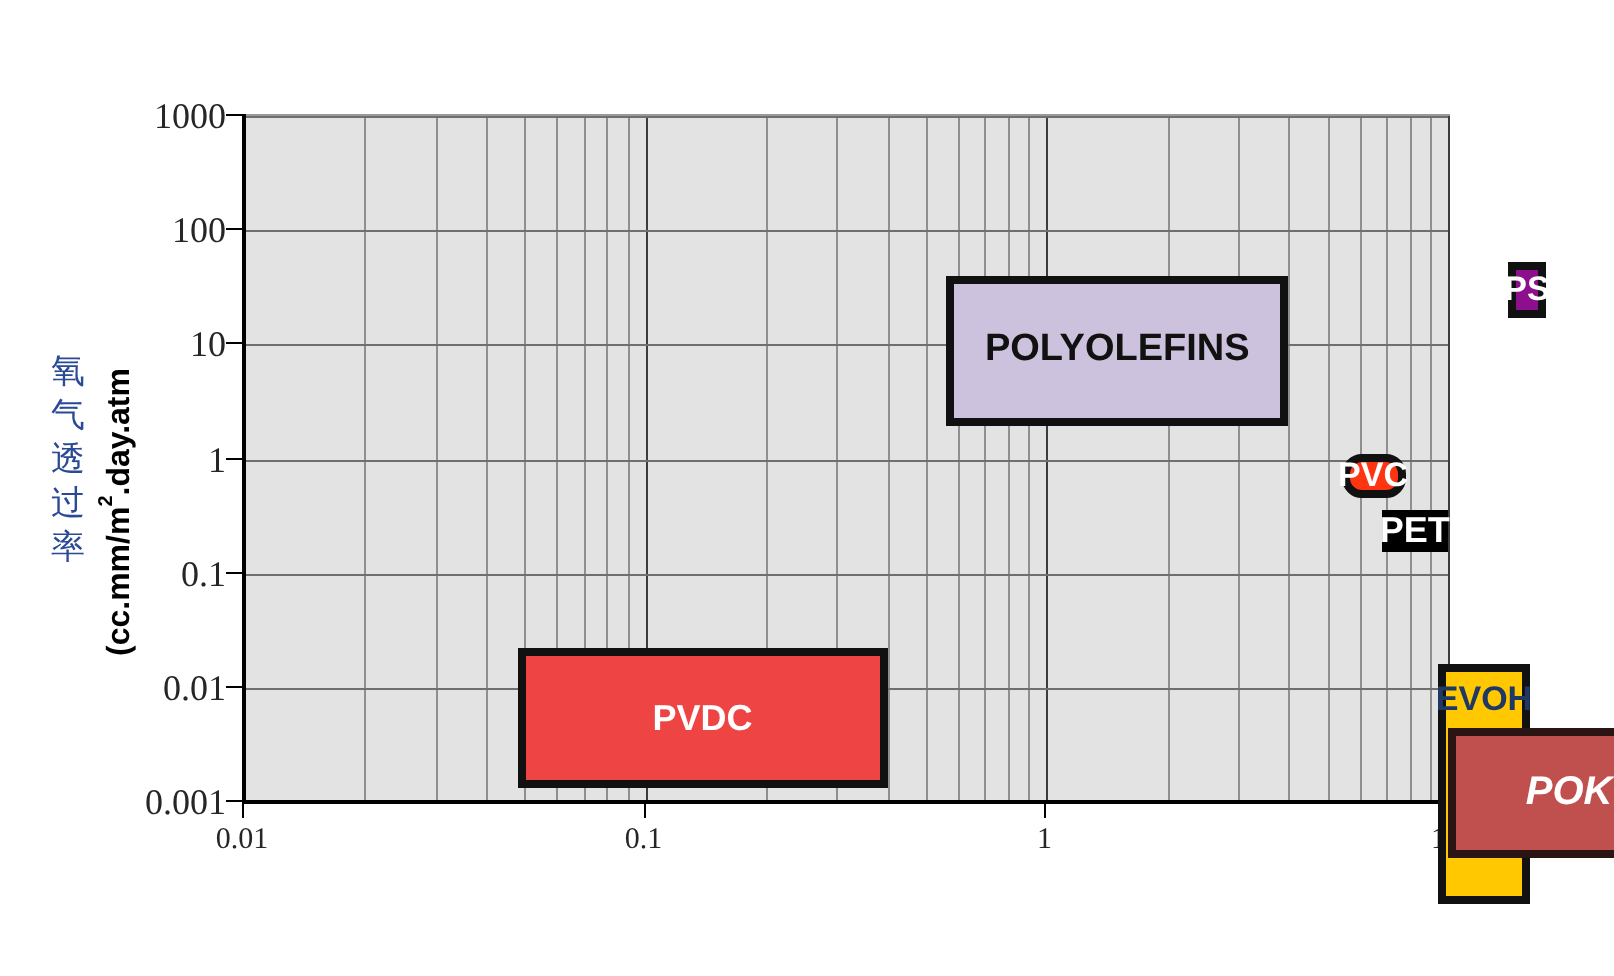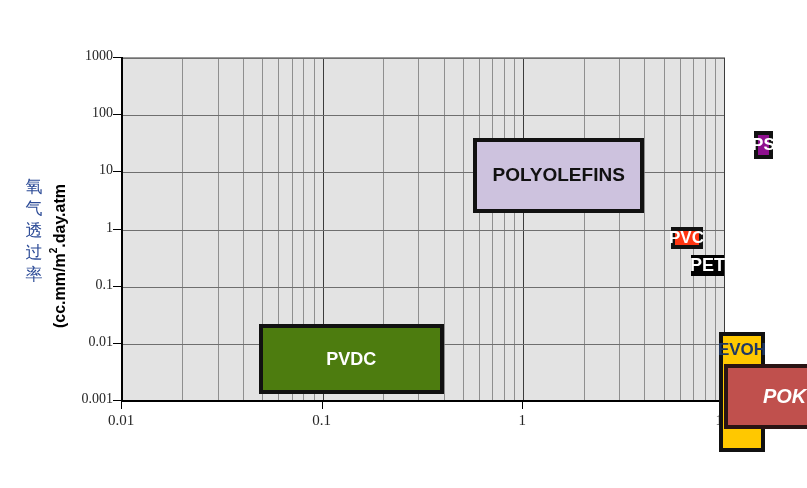--- a/index.html
+++ b/index.html
@@ -98,21 +98,21 @@
     height: 8px;
     background: #000000;
   }
 
   .ylabel-tick {
     position: absolute;
     right: 0;
     width: 60px;
     text-align: right;
     font-family: "Liberation Serif", serif;
-    font-size: 14px;
+    font-size: 18px;
     color: #262626;
     white-space: nowrap;
   }
   .xlabel-tick {
     position: absolute;
     top: 412px;
     width: 60px;
     text-align: center;
     font-family: "Liberation Serif", serif;
     font-size: 15px;
@@ -220,27 +220,27 @@
       <div class="gridline-v minor" style="left: 582.6px;"></div>
       <div class="gridline-v minor" style="left: 592.8px;"></div>
       <div class="gridline-v major" style="left: 602px;"></div>
       <div class="gridline-h major" style="top: 343px;"></div>
       <div class="gridline-h major" style="top: 285.8px;"></div>
       <div class="gridline-h major" style="top: 228.7px;"></div>
       <div class="gridline-h major" style="top: 171.5px;"></div>
       <div class="gridline-h major" style="top: 114.3px;"></div>
       <div class="gridline-h major" style="top: 57.2px;"></div>
       <div class="gridline-h major" style="top: 0px;"></div>
-      <div class="databox" style="left: 136.9px; top: 266.1px; width: 184.8px; height: 70.2px; background: #4d7c0f; color: rgb(255, 255, 255); border-color: rgb(17, 17, 17); font-style: normal; font-size: 18px; z-index: 10;">
+      <div class="databox" style="left: 136.9px; top: 266.1px; width: 184.8px; height: 70.2px; background: #ef4444; color: rgb(255, 255, 255); border-color: rgb(17, 17, 17); font-style: normal; font-size: 18px; z-index: 10;">
         <span>PVDC</span>
       </div>
       <div class="databox" style="left: 351px; top: 79.7px; width: 171.3px; height: 75.6px; background: rgb(205, 194, 222); color: rgb(17, 17, 17); border-color: rgb(17, 17, 17); font-style: normal; font-size: 19px; z-index: 10;">
         <span>POLYOLEFINS</span>
       </div>
-      <div class="databox" style="left: 548.5px; top: 169px; width: 32px; height: 22.2px; background: rgb(255, 53, 18); color: rgb(255, 255, 255); border-color: rgb(17, 17, 17); font-style: normal; font-size: 17px; z-index: 10;">
+      <div class="databox" style="left: 548.5px; top: 169px; width: 32px; height: 22.2px; background: rgb(255, 53, 18); color: rgb(255, 255, 255); border-color: rgb(17, 17, 17); font-style: normal; font-size: 17px; z-index: 10; border-radius: 10px;">
         <span>PVC</span>
       </div>
       <div class="databox" style="left: 568.6px; top: 197.4px; width: 33.6px; height: 21px; background: rgb(0, 0, 0); color: rgb(255, 255, 255); border-color: rgb(0, 0, 0); font-style: normal; font-size: 18px; z-index: 10;">
         <span>PET</span>
       </div>
       <div class="databox" style="left: 631.5px; top: 73.2px; width: 19.9px; height: 27.8px; background: rgb(142, 15, 142); color: rgb(255, 255, 255); border-color: rgb(17, 17, 17); font-style: normal; font-size: 17px; z-index: 10;">
         <span>PS</span>
       </div>
       <div class="databox" style="left: 596.8px; top: 274px; width: 46.4px; height: 119.5px; background: rgb(255, 200, 0); color: rgb(31, 56, 100); border-color: rgb(17, 17, 17); font-style: normal; font-size: 17px; z-index: 10; align-items: flex-start; padding-top: 4px;">
         <span>EVOH</span>

